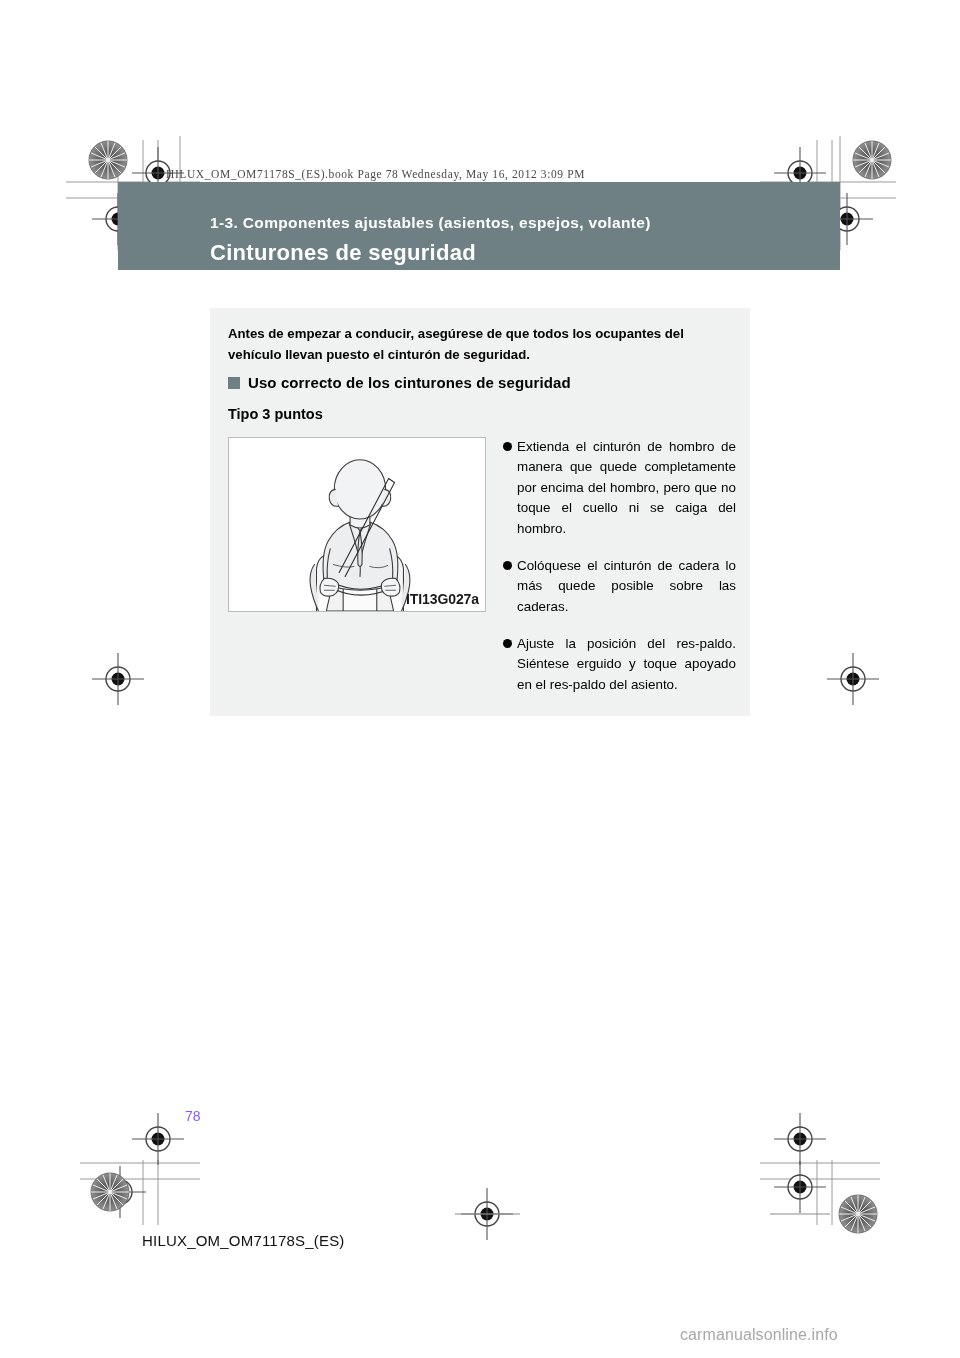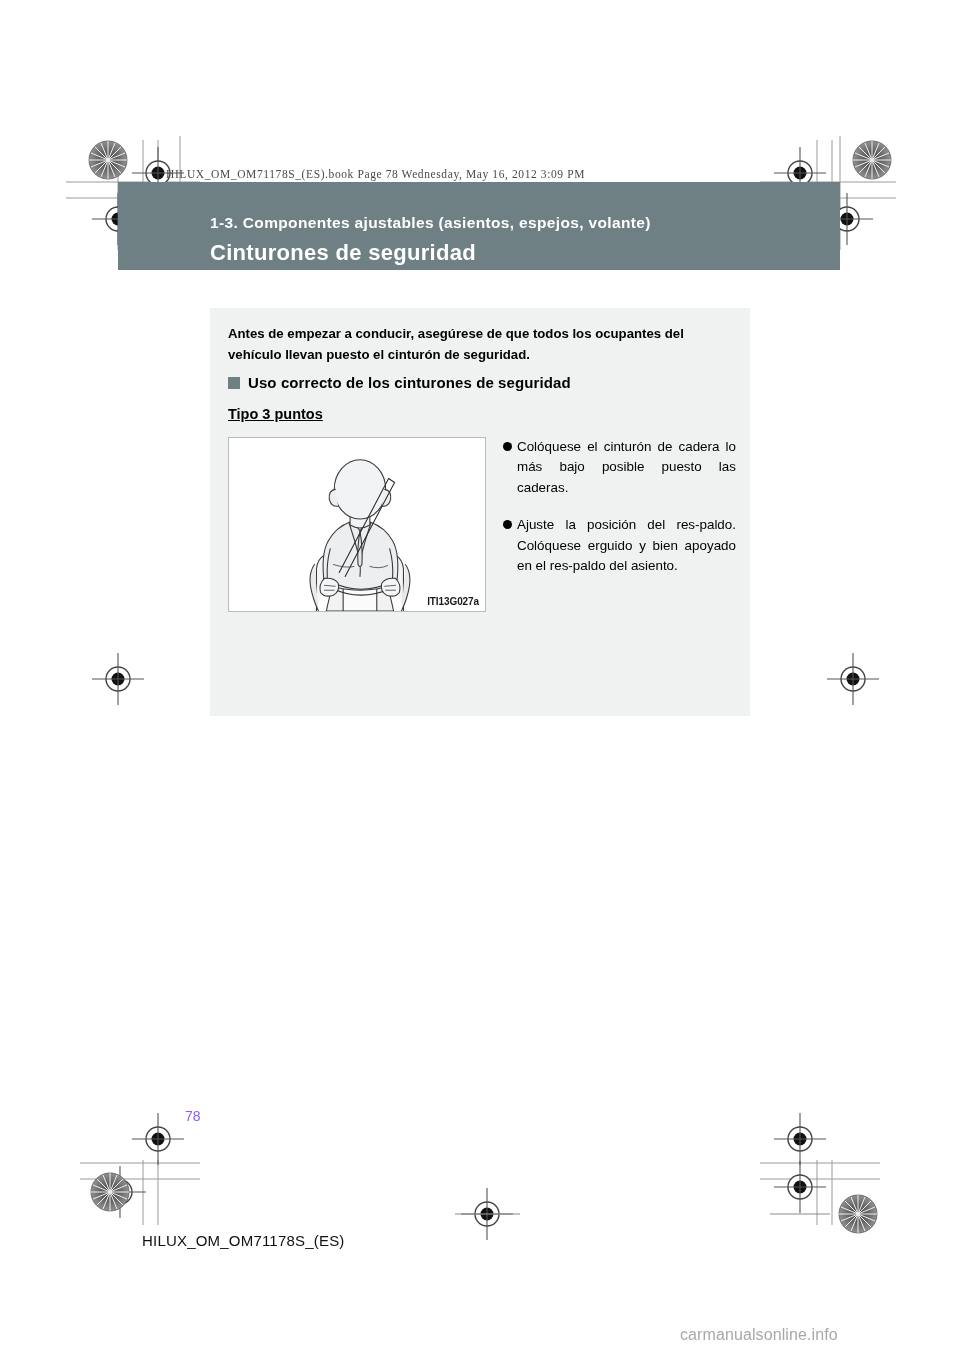--- a/index.html
+++ b/index.html
@@ -99,40 +99,39 @@
     font-size: 15px;
     font-weight: bold;
     letter-spacing: 0.1px;
   }
   .typehead {
     position: absolute;
     left: 18px;
     top: 98px;
     font-size: 14.5px;
     font-weight: bold;
-    text-decoration: underline;
   }
 
   
   .figure {
     position: absolute;
     left: 18px;
     top: 129px;
     width: 258px;
     height: 175px;
     background: #ffffff;
     border: 1px solid #b9bcbc;
     box-sizing: border-box;
   }
   .figure svg { display:block; width:100%; height:100%; }
   .fig-code {
     position: absolute;
     right: 6px;
     bottom: 4px;
-    font-size: 10px;
+    font-size: 14px;
     font-weight: bold;
     color: #1a1a1a;
     letter-spacing: -0.1px;
   }
 
   
   .bullets {
     position: absolute;
     left: 293px;
     top: 129px;
@@ -341,25 +340,29 @@
           <path d="M142 130 Q152 133 160 129"></path>
         </g>
       </g>
     </svg>
     <div class="fig-code">ITI13G027a</div>
   </div>
 
   <div class="bullets">
     <div class="bullet-item">
       <span class="dot"></span>
-      <span class="bullet-text">Colóquese el cinturón de cadera lo más bajo posible puesto las caderas.</span>
+      <span class="bullet-text">Extienda el cinturón de hombro de manera que quede completamente por encima del hombro, pero que no toque el cuello ni se caiga del hombro.</span>
     </div>
     <div class="bullet-item">
       <span class="dot"></span>
-      <span class="bullet-text">Ajuste la posición del res-paldo. Colóquese erguido y bien apoyado en el res-paldo del asiento.</span>
+      <span class="bullet-text">Colóquese el cinturón de cadera lo más quede posible sobre las caderas.</span>
+    </div>
+    <div class="bullet-item">
+      <span class="dot"></span>
+      <span class="bullet-text">Ajuste la posición del res-paldo. Siéntese erguido y toque apoyado en el res-paldo del asiento.</span>
     </div>
   </div>
 
 </div>
 
 <div class="page-number">78</div>
 <div class="footer-code">HILUX_OM_OM71178S_(ES)</div>
 <div class="watermark">carmanualsonline.info</div>
 
 </body></html>

